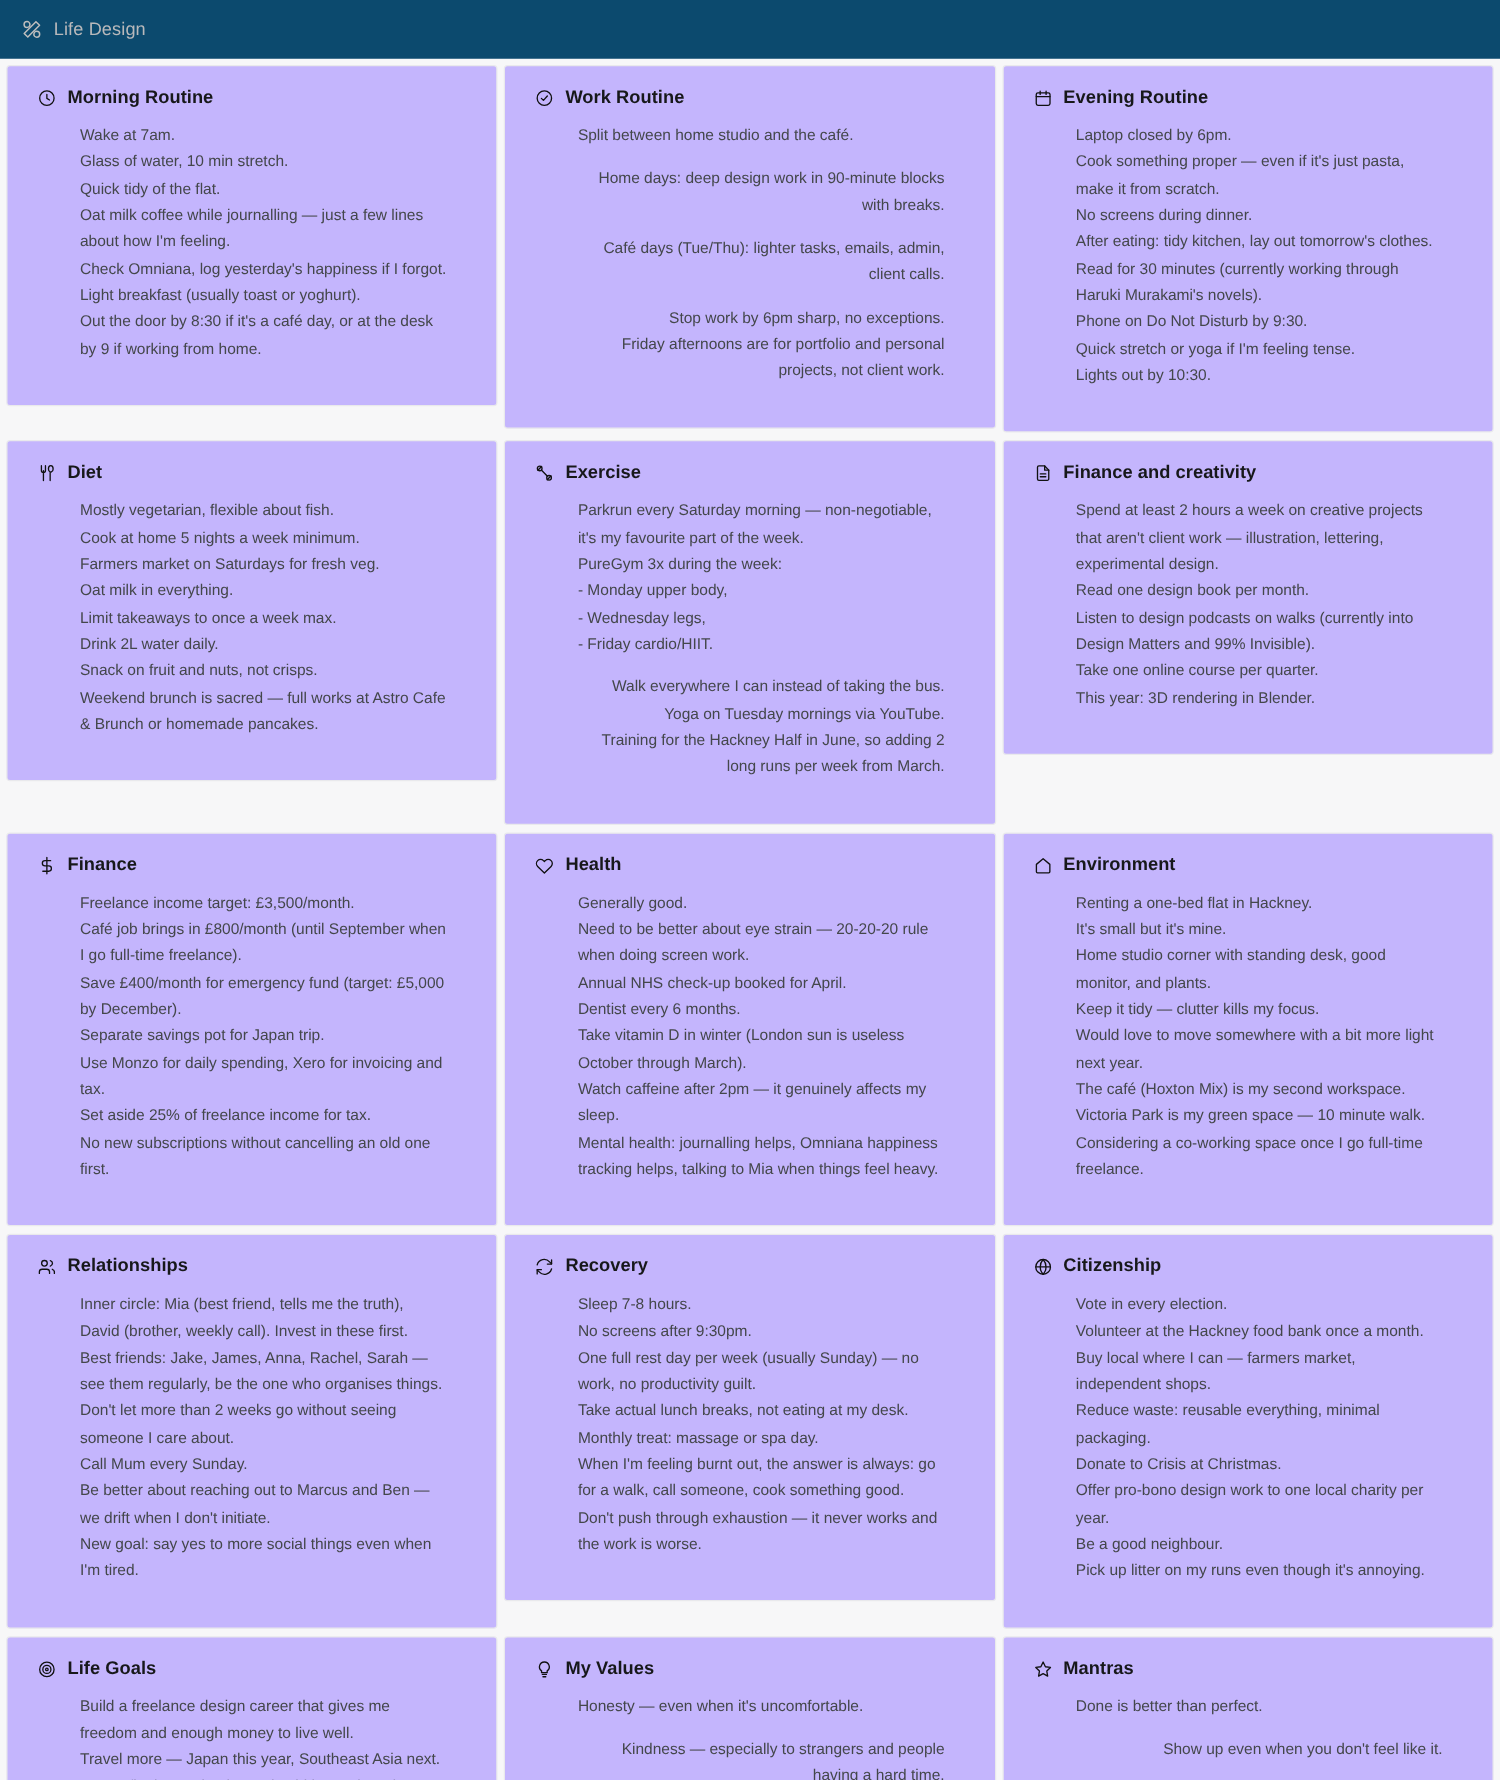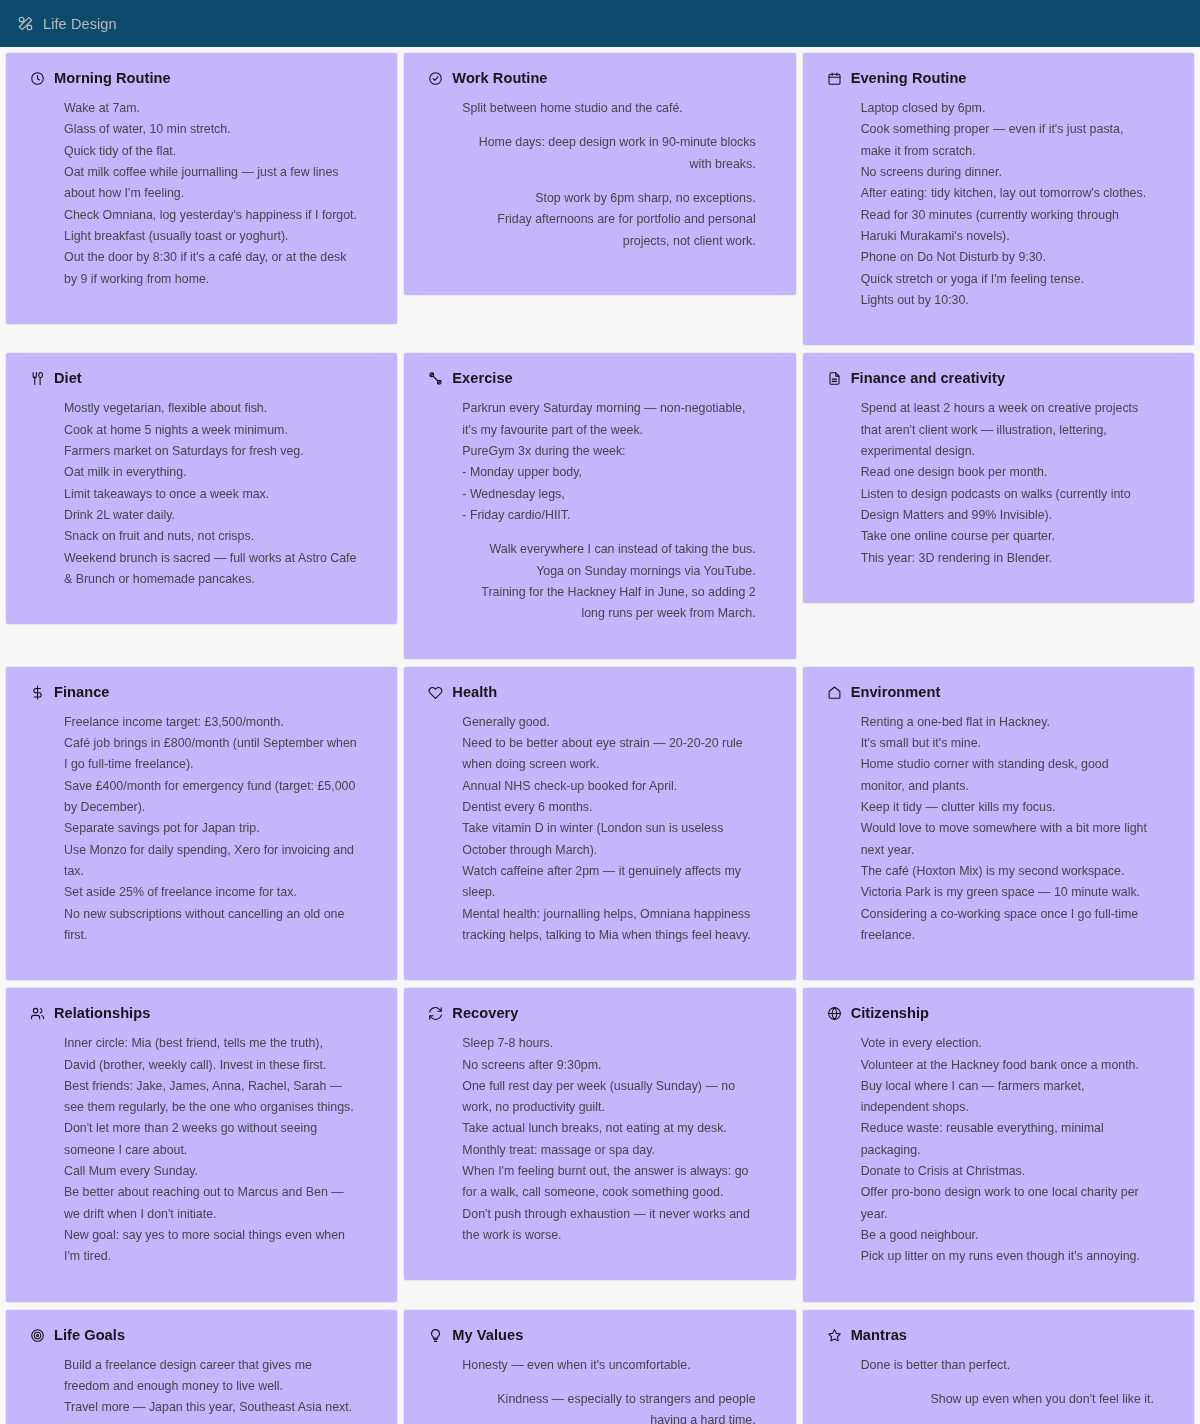--- a/index.html
+++ b/index.html
@@ -142,20 +142,21 @@
         <svg viewBox="0 0 24 24" width="15" height="15" fill="none" stroke="currentColor" stroke-width="1.7" stroke-linecap="round" stroke-linejoin="round">
             <circle cx="12" cy="12" r="9.2"></circle>
             <path d="M8.2 12.3l2.6 2.6 5-5.6"></path>
           </svg>
       </span>
       <span class="card-title">Work Routine</span>
     </div>
     <div class="card-body">
       <p>Split between home studio and the café.</p>
       <p>Home days: deep design work in 90-minute blocks with breaks.</p>
+      <p>Café days (Tue/Thu): lighter tasks, emails, admin, client calls.</p>
       <p>Stop work by 6pm sharp, no exceptions.
 Friday afternoons are for portfolio and personal projects, not client work.</p>
     </div>
   </section>
 
   <section class="card">
     <div class="card-head">
       <span class="card-icon">
         <svg viewBox="0 0 24 24" width="15" height="15" fill="none" stroke="currentColor" stroke-width="1.7" stroke-linecap="round" stroke-linejoin="round">
             <rect x="3.2" y="5.2" width="17.6" height="16" rx="2.2"></rect>
@@ -208,21 +209,21 @@
       </span>
       <span class="card-title">Exercise</span>
     </div>
     <div class="card-body">
       <p>Parkrun every Saturday morning — non-negotiable, it's my favourite part of the week.
 PureGym 3x during the week:
 - Monday upper body,
 - Wednesday legs,
 - Friday cardio/HIIT.</p>
       <p>Walk everywhere I can instead of taking the bus.
-Yoga on Sunday mornings via YouTube.
+Yoga on Tuesday mornings via YouTube.
 Training for the Hackney Half in June, so adding 2 long runs per week from March.</p>
     </div>
   </section>
 
   <section class="card">
     <div class="card-head">
       <span class="card-icon">
         <svg viewBox="0 0 24 24" width="15" height="15" fill="none" stroke="currentColor" stroke-width="1.7" stroke-linecap="round" stroke-linejoin="round">
             <path d="M14 2.8H6.6a1.8 1.8 0 0 0-1.8 1.8v14.8a1.8 1.8 0 0 0 1.8 1.8h10.8a1.8 1.8 0 0 0 1.8-1.8V8.2z"></path>
             <path d="M14 2.8v5.4h5.2M8.4 13h7M8.4 16.6h7"></path>

